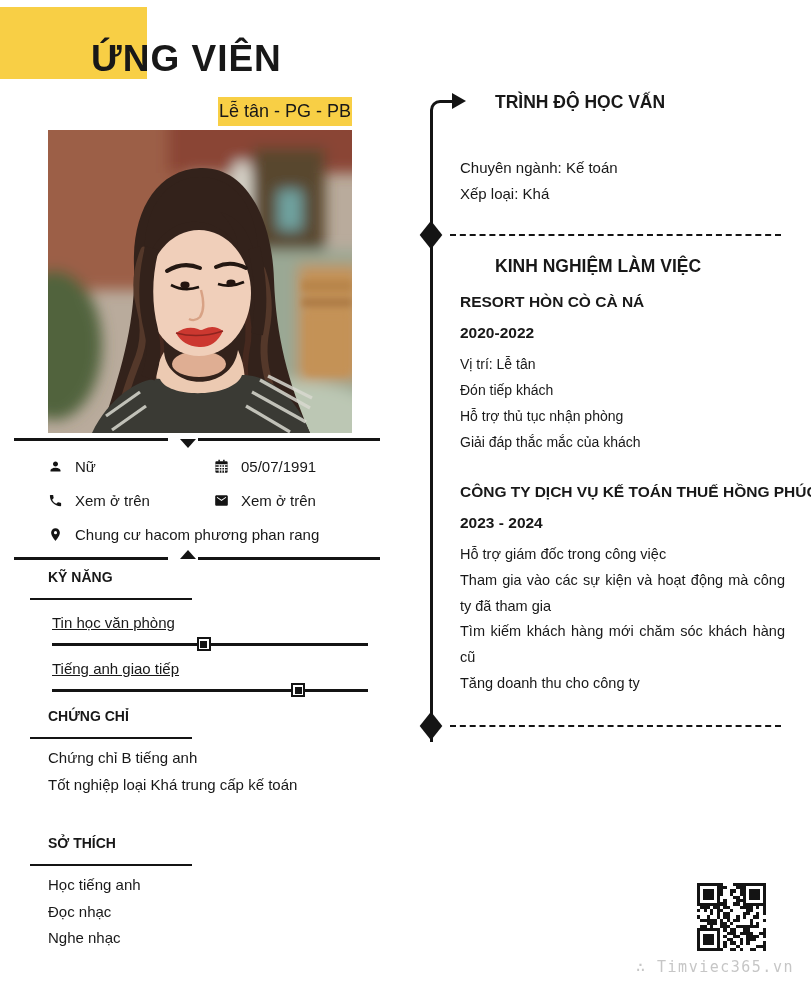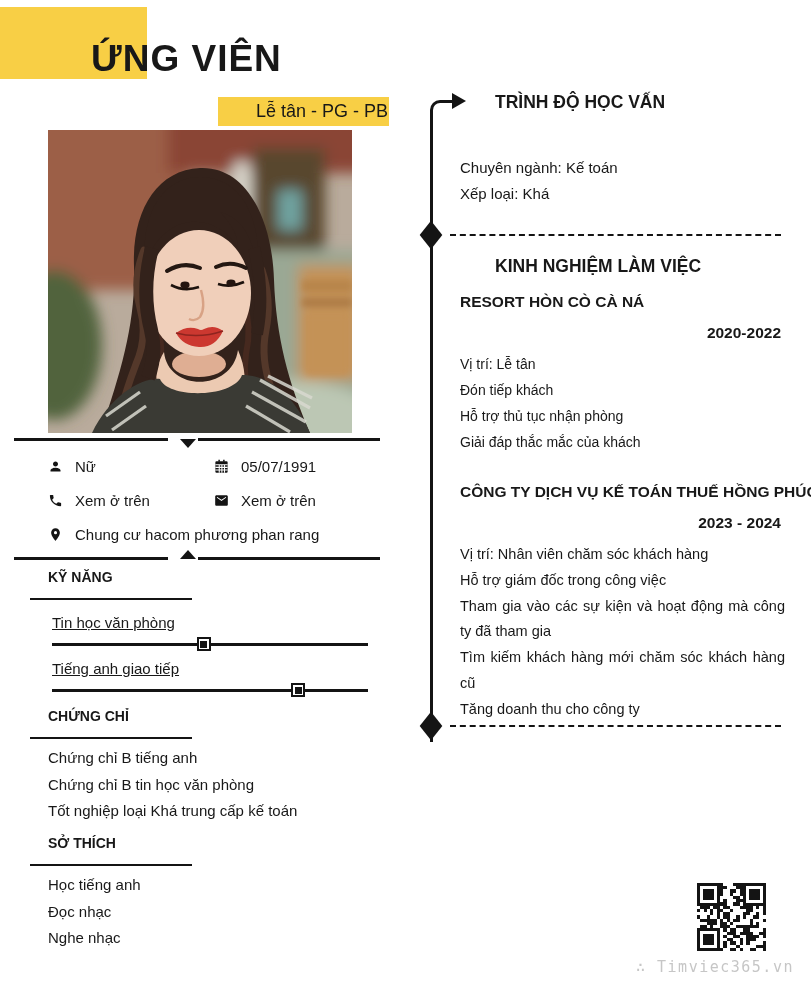--- a/index.html
+++ b/index.html
@@ -4,21 +4,21 @@
 <style>
   html,body{margin:0;padding:0;background:#fff;}
   .page{
     position:relative;width:811px;height:987px;background:#fff;overflow:hidden;
     font-family:"Liberation Sans","DejaVu Sans",sans-serif;color:var(--ink,#181818);
   }
   
   .title-block{position:absolute;left:0;top:7px;width:147px;height:72px;background:var(--accent,#f8cf45);}
   .page-title{position:absolute;left:75px;top:23px;font-size:37px;font-weight:700;letter-spacing:1px;line-height:40px;margin:16px;}
   .subtitle{position:absolute;left:218px;top:97px;width:134px;height:29px;background:var(--accent,#f8cf45);
-    display:flex;align-items:center;justify-content:center;font-size:18px;padding-left:37px;}
+    display:flex;align-items:center;justify-content:center;font-size:18px;}
   .photo{position:absolute;left:48px;top:130px;width:304px;height:303px;overflow:hidden;}
   .photo svg{display:block;}
 
   .info{position:absolute;left:14px;top:438px;width:366px;}
   .sep{position:relative;height:3px;}
   .sep i{position:absolute;top:0;height:3px;background:#141414;}
   .sep .l{left:0;width:154px;} .sep .r{left:184px;right:0;}
   .sep .tri{position:absolute;left:166px;width:0;height:0;border-left:8px solid transparent;border-right:8px solid transparent;}
   .sep.top .tri{top:1px;border-top:9px solid #141414;}
   .sep.bot .tri{bottom:1px;border-bottom:9px solid #141414;}
@@ -59,21 +59,21 @@
   .hl::before{content:"";position:absolute;inset:-3px -8px;background:var(--accent,#f8cf45);z-index:-1;
     clip-path:polygon(1% 22%,5% 2%,14% 10%,28% 0%,45% 9%,62% 1%,78% 10%,93% 2%,99% 18%,97% 42%,100% 68%,95% 96%,82% 87%,66% 99%,49% 90%,31% 100%,15% 91%,4% 99%,0% 74%,3% 48%);}
   .hl1{left:483px;top:88px;} .hl2{left:483px;top:252px;}
 
   .rblock{position:absolute;left:460px;width:321px;}
   .edu-degree{top:126px;font-size:15.5px;font-weight:700;}
   .edu-lines{top:155px;font-size:15px;line-height:26px;}
   .edu-lines p,.jlines p{margin:0;}
   .job1{top:293px;} .job2{top:483px;}
   .company{font-size:15.5px;font-weight:700;white-space:nowrap;}
-  .period{text-align:right;font-size:15.5px;font-weight:700;margin-top:13px;}
+  .period{text-align:left;font-size:15.5px;font-weight:700;margin-top:13px;}
   .job1 .jlines{margin-top:9px;font-size:14px;line-height:26px;}
   .job2 .jlines{margin-top:10px;font-size:14.5px;line-height:25.8px;width:325px;}
   .job2 .jlines p{text-align:justify;}
 
   
   .qr{position:absolute;left:697px;top:883px;width:69px;height:68px;background:#fff;}
   .qr-grid{position:absolute;inset:0;display:grid;grid-template-columns:repeat(21,1fr);grid-template-rows:repeat(21,1fr);}
   .qr-grid span.qm{background:#141414;}
   .finder{position:absolute;width:23px;height:23px;background:#fff;border:3.2px solid #141414;box-sizing:border-box;}
   .finder::after{content:"";position:absolute;inset:2.8px;background:#141414;}
@@ -227,21 +227,20 @@
         <i class="track"></i>
         <i class="marker" style="left: 78%;"></i>
       </div>
     </div>
   </div>
 
   <div class="lsec" style="top:702px;">
     <h2>CHỨNG CHỈ</h2>
     <ul class="plain-list">
       <li>Chứng chỉ B tiếng anh</li>
-      <li>Chứng chỉ B tin học văn phòng</li>
       <li>Tốt nghiệp loại Khá trung cấp kế toán</li>
     </ul>
   </div>
 
   <div class="lsec" style="top:829px;">
     <h2>SỞ THÍCH</h2>
     <ul class="plain-list">
       <li>Học tiếng anh</li>
       <li>Đọc nhạc</li>
       <li>Nghe nhạc</li>
@@ -272,21 +271,20 @@
       <p>Đón tiếp khách</p>
       <p>Hỗ trợ thủ tục nhận phòng</p>
       <p>Giải đáp thắc mắc của khách</p>
     </div>
   </div>
 
   <div class="rblock job2">
     <div class="company">CÔNG TY DỊCH VỤ KẾ TOÁN THUẾ HỒNG PHÚC</div>
     <div class="period">2023 - 2024</div>
     <div class="jlines">
-      <p>Vị trí: Nhân viên chăm sóc khách hàng</p>
       <p>Hỗ trợ giám đốc trong công việc</p>
       <p>Tham gia vào các sự kiện và hoạt động mà công ty đã tham gia</p>
       <p>Tìm kiếm khách hàng mới chăm sóc khách hàng cũ</p>
       <p>Tăng doanh thu cho công ty</p>
     </div>
   </div>
 
   <div class="qr">
     <div class="qr-grid">
         <span></span>

